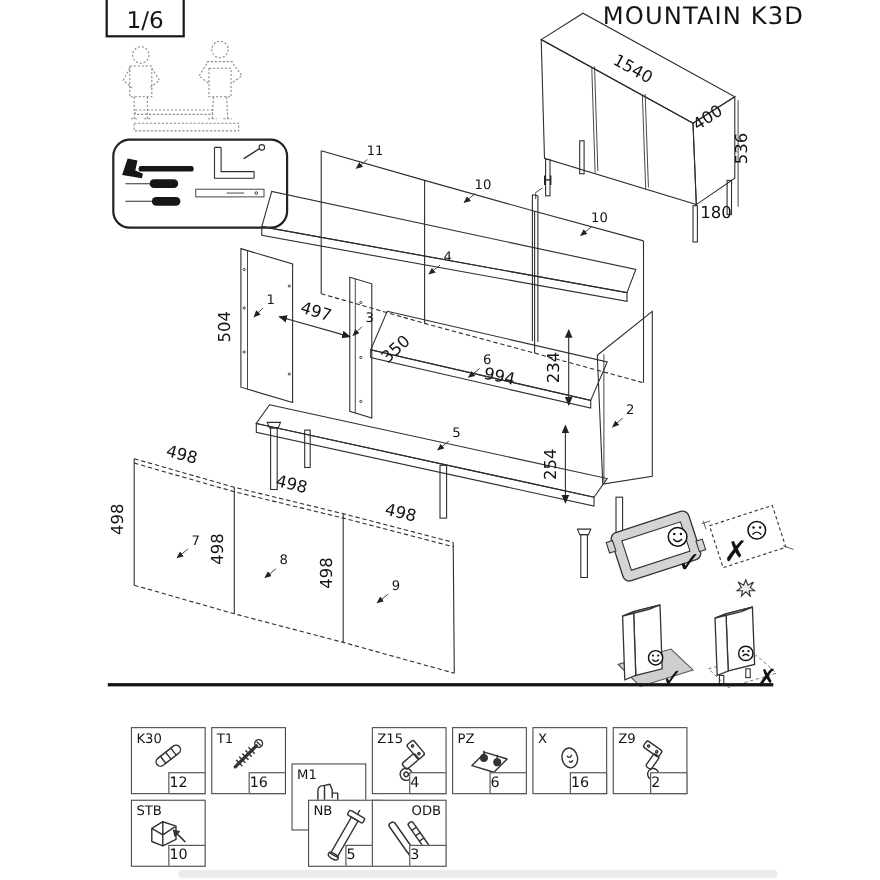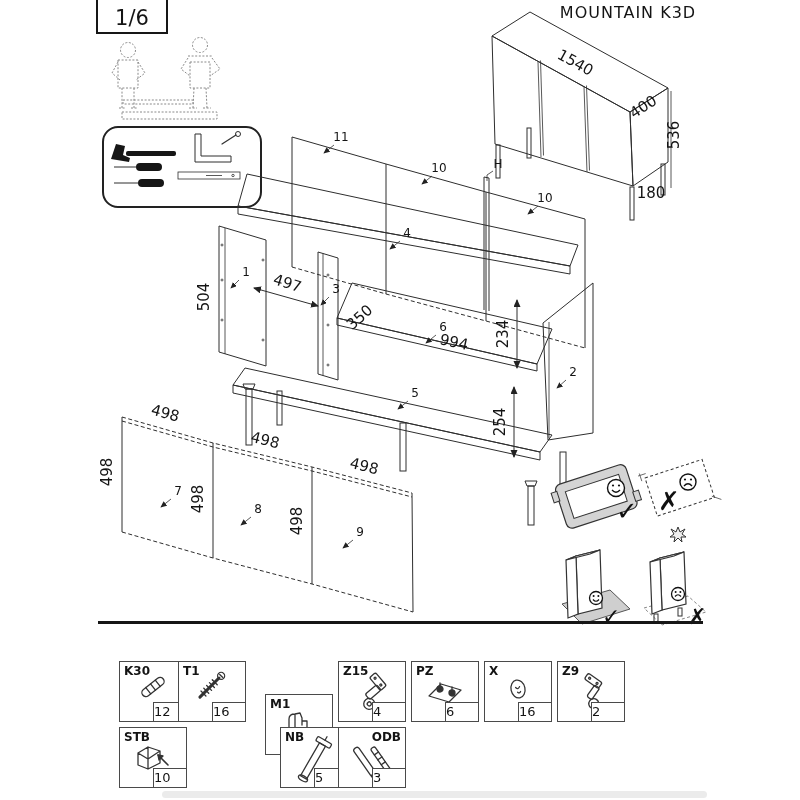--- a/index.html
+++ b/index.html
@@ -1,25 +1,25 @@
 <!DOCTYPE html>
 <html><head>
 <meta charset="utf-8">
 <style>
   html,body{margin:0;padding:0;background:#fff;}
   .page{position:relative;width:800px;height:800px;background:#fff;overflow:hidden;
         font-family:"DejaVu Sans","Liberation Sans",sans-serif;color:#141414;padding-left:47px;}
   .page-box{position:absolute;left:96px;top:-6px;width:72px;height:40px;border:2.5px solid #161616;
             display:flex;align-items:flex-end;justify-content:center;font-size:21px;padding-bottom:2px;box-sizing:border-box;background:#fff;}
-  .title{position:absolute;left:548px;top:3px;width:160px;text-align:center;font-size:16px;letter-spacing:1px;white-space:nowrap;}
+  .title{position:absolute;left:548px;top:3px;width:160px;text-align:center;font-size:22px;letter-spacing:1px;white-space:nowrap;}
   .abs{position:absolute;}
   .divider{position:absolute;left:98px;top:621px;width:605px;height:2.5px;background:#161616;}
   .bottom-bar{position:absolute;left:162px;top:791px;width:545px;height:7px;background:#ebebeb;border-radius:4px;}
   .hwbox{position:absolute;width:68px;height:61px;border:1.5px solid #4a4a4a;background:#fff;box-sizing:border-box;}
-  .hwcode{position:absolute;left:4px;top:2px;font-size:12px;font-weight:bold;}
+  .hwcode{position:absolute;left:4px;top:2px;font-size:12px;}
   .hwcode.right{left:auto;right:4px;}
   .hwqty{position:absolute;right:-1px;bottom:-1px;width:34px;height:20px;border:1.5px solid #4a4a4a;background:#fff;
          box-sizing:border-box;font-size:13px;text-align:left;padding-right:4px;line-height:17px;}
   .hwicon{position:absolute;left:0;top:8px;}
   svg{display:block;}
   .ln{fill:none;stroke:#2e2e2e;stroke-width:1;}
   .lt{fill:none;stroke:#2e2e2e;stroke-width:.8;}
   .lnd{fill:none;stroke:#2e2e2e;stroke-width:1;stroke-dasharray:4 2.5;}
   .ppl{fill:none;stroke:#8a8a8a;stroke-width:1;stroke-dasharray:2 1.6;}
   .blk{fill:#161616;stroke:none;}
@@ -305,21 +305,21 @@
     <svg class="hwicon" width="66" height="34" viewBox="0 0 66 34">
       <g transform="translate(33,17) rotate(-38)" class="hw">
         <rect x="-13" y="-4" width="26" height="8" rx="4"></rect>
         <line x1="-6" y1="-4" x2="-6" y2="4"></line>
           <line x1="0" y1="-4" x2="0" y2="4"></line>
           <line x1="6" y1="-4" x2="6" y2="4"></line>
       </g>
     </svg>
     <span class="hwqty">12</span>
   </div>
-  <div class="hwbox" style="left:178px;top:661px">
+  <div class="hwbox" style="left:192px;top:661px">
     <span class="hwcode">T1</span>
     <svg class="hwicon" width="66" height="40" viewBox="0 0 66 40">
       <g transform="translate(40,8) rotate(45)" class="hw">
         <line x1="0" y1="0" x2="0" y2="27" stroke-width="3"></line>
         <line x1="-3.5" y1="6" x2="3.5" y2="6"></line>
           <line x1="-3.5" y1="10" x2="3.5" y2="10"></line>
         <line x1="-3.5" y1="14" x2="3.5" y2="14"></line>
           <line x1="-3.5" y1="18" x2="3.5" y2="18"></line>
         <line x1="-3.5" y1="22" x2="3.5" y2="22"></line>
         <circle cx="0" cy="-3" r="3.5"></circle>

